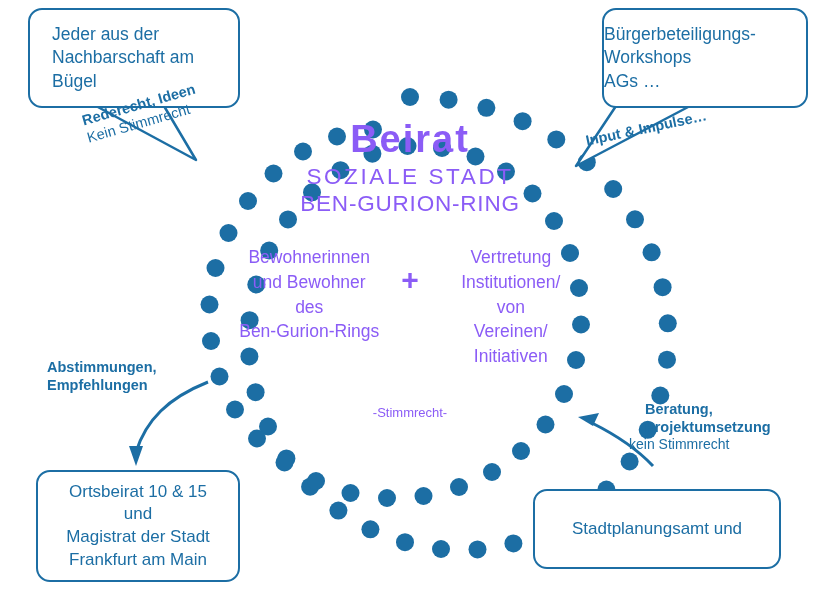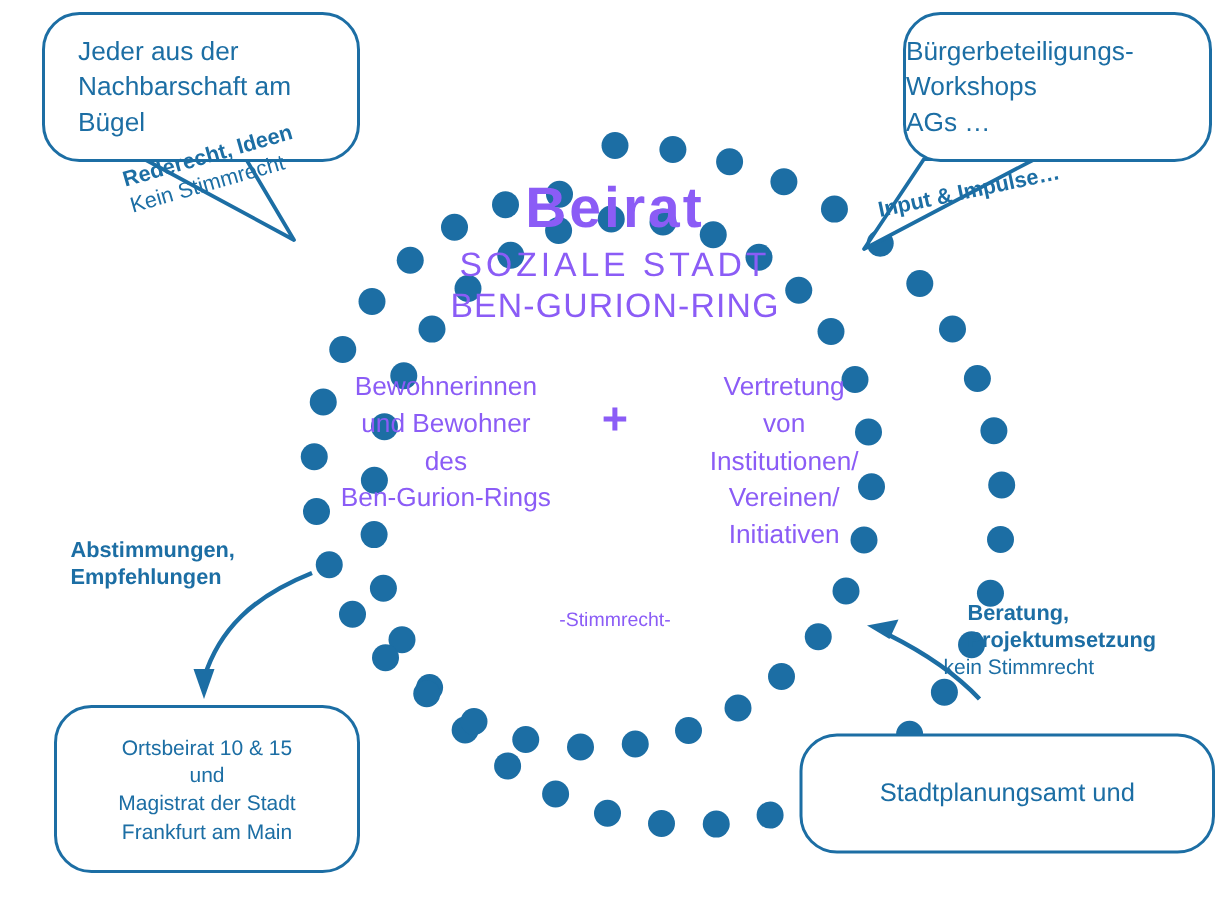--- a/index.html
+++ b/index.html
@@ -16,21 +16,21 @@
     height: 600px;
     overflow: hidden;
     background: #ffffff;
   }
 
   
   .callout {
     position: absolute;
     box-sizing: border-box;
     border: 2.5px solid #1c6ea4;
-    border-radius: 25px;
+    border-radius: 14px;
     background: #ffffff;
     color: #1c6ea4;
     text-align: center;
     display: flex;
     flex-direction: column;
     justify-content: center;
     align-items: center;
     line-height: 1.33;
     z-index: 5;
   }
@@ -44,24 +44,24 @@
     padding-left: 22px;
   }
   #box-buerger {
     left: 602px; top: 8px; width: 206px; height: 100px;
     font-size: 17.5px;
     text-align: left;
     align-items: flex-start;
   }
   #box-ortsbeirat {
     left: 36px; top: 470px; width: 204px; height: 112px;
-    font-size: 14px;
+    font-size: 17px;
   }
   #box-stadtplanung {
-    left: 533px; top: 489px; width: 277px; height: 80px;
+    left: 533px; top: 489px; width: 248px; height: 80px;
     font-size: 17px;
     text-align: right;
   }
 
   
   .arrow-label {
     position: absolute;
     color: #1c6ea4;
     z-index: 6;
     line-height: 1.25;
@@ -120,21 +120,20 @@
   #title-sub2 {
     font-size: 22.5px;
     letter-spacing: 0.8px;
     margin-top: 1px;
   }
   #columns {
     display: flex;
     align-items: flex-start;
     justify-content: center;
     margin-top: 28px;
-    gap: 12px;
   }
   .col {
     font-size: 17.5px;
     line-height: 1.42;
     width: 172px;
     text-align: center;
   }
   #plus {
     font-size: 30px;
     font-weight: bold;
@@ -249,22 +248,22 @@
     <div id="columns">
       <div class="col">
         <span class="line">Bewohnerinnen</span>
         <span class="line">und Bewohner</span>
         <span class="line">des</span>
         <span class="line">Ben-Gurion-Rings</span>
       </div>
       <div id="plus">+</div>
       <div class="col">
         <span class="line">Vertretung</span>
+        <span class="line">Institutionen/</span>
         <span class="line">von</span>
-        <span class="line">Institutionen/</span>
         <span class="line">Vereinen/</span>
         <span class="line">Initiativen</span>
       </div>
     </div>
 
     <div id="stimmrecht">-Stimmrecht-</div>
   </div>
 
   <div class="callout" id="box-nachbarschaft">
     <span class="line">Jeder aus der</span>

